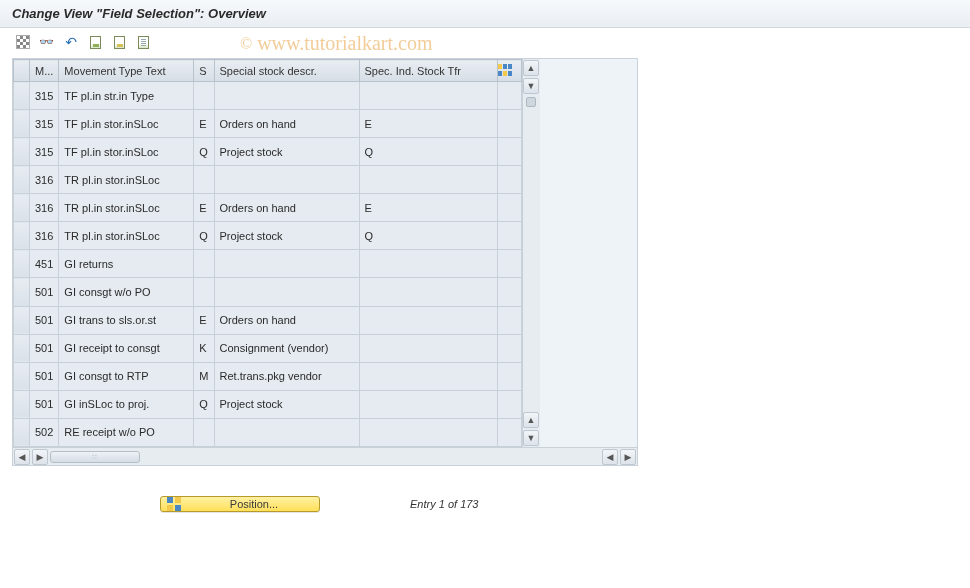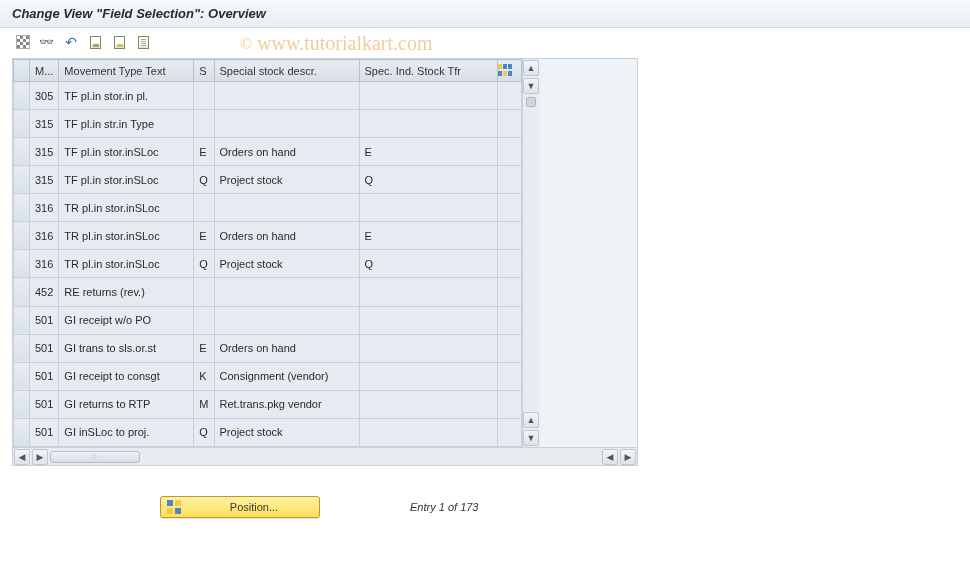--- a/index.html
+++ b/index.html
@@ -191,21 +191,21 @@
     .hscroll .right { margin-left:auto; display:flex; }
     .footer-row {
       display:flex;
       align-items:center;
       margin-top: 30px;
       padding-left: 160px;
       gap: 90px;
     }
     .position-btn {
       width: 160px;
-      height: 22px;
+      height: 16px;
       background: linear-gradient(to bottom, #fff1a3, #ffe05a);
       border: 1px solid #b89a2a;
       border-radius: 3px;
       display:flex;
       align-items:center;
       cursor:pointer;
       box-shadow: 0 1px 0 rgba(0,0,0,.1);
     }
     .position-btn .picon {
       width:16px; height:14px;
@@ -262,29 +262,20 @@
           <th class="col-txt">Movement Type Text</th>
           <th class="col-s">S</th>
           <th class="col-desc">Special stock descr.</th>
           <th class="col-spec">Spec. Ind. Stock Tfr</th>
           <th class="col-cfg"><span class="cfg-icon"></span></th>
         </tr>
       </thead>
       <tbody id="grid-body">
           <tr>
             <td class="rowhead"></td>
-            <td class="col-m">305</td>
-            <td class="col-txt">TF pl.in stor.in pl.</td>
-            <td class="col-s"></td>
-            <td class="col-desc"></td>
-            <td class="col-spec"></td>
-            <td class="col-cfg"></td>
-          </tr>
-          <tr>
-            <td class="rowhead"></td>
             <td class="col-m">315</td>
             <td class="col-txt">TF pl.in str.in Type</td>
             <td class="col-s"></td>
             <td class="col-desc"></td>
             <td class="col-spec"></td>
             <td class="col-cfg"></td>
           </tr>
           <tr>
             <td class="rowhead"></td>
             <td class="col-m">315</td>
@@ -325,31 +316,31 @@
             <td class="rowhead"></td>
             <td class="col-m">316</td>
             <td class="col-txt">TR pl.in stor.inSLoc</td>
             <td class="col-s">Q</td>
             <td class="col-desc">Project stock</td>
             <td class="col-spec">Q</td>
             <td class="col-cfg"></td>
           </tr>
           <tr>
             <td class="rowhead"></td>
-            <td class="col-m">452</td>
-            <td class="col-txt">RE returns (rev.)</td>
+            <td class="col-m">451</td>
+            <td class="col-txt">GI returns</td>
             <td class="col-s"></td>
             <td class="col-desc"></td>
             <td class="col-spec"></td>
             <td class="col-cfg"></td>
           </tr>
           <tr>
             <td class="rowhead"></td>
             <td class="col-m">501</td>
-            <td class="col-txt">GI receipt w/o PO</td>
+            <td class="col-txt">GI consgt w/o PO</td>
             <td class="col-s"></td>
             <td class="col-desc"></td>
             <td class="col-spec"></td>
             <td class="col-cfg"></td>
           </tr>
           <tr>
             <td class="rowhead"></td>
             <td class="col-m">501</td>
             <td class="col-txt">GI trans to sls.or.st</td>
             <td class="col-s">E</td>
@@ -362,32 +353,41 @@
             <td class="col-m">501</td>
             <td class="col-txt">GI receipt to consgt</td>
             <td class="col-s">K</td>
             <td class="col-desc">Consignment (vendor)</td>
             <td class="col-spec"></td>
             <td class="col-cfg"></td>
           </tr>
           <tr>
             <td class="rowhead"></td>
             <td class="col-m">501</td>
-            <td class="col-txt">GI returns to RTP</td>
+            <td class="col-txt">GI consgt to RTP</td>
             <td class="col-s">M</td>
             <td class="col-desc">Ret.trans.pkg vendor</td>
             <td class="col-spec"></td>
             <td class="col-cfg"></td>
           </tr>
           <tr>
             <td class="rowhead"></td>
             <td class="col-m">501</td>
             <td class="col-txt">GI inSLoc to proj.</td>
             <td class="col-s">Q</td>
             <td class="col-desc">Project stock</td>
+            <td class="col-spec"></td>
+            <td class="col-cfg"></td>
+          </tr>
+          <tr>
+            <td class="rowhead"></td>
+            <td class="col-m">502</td>
+            <td class="col-txt">RE receipt w/o PO</td>
+            <td class="col-s"></td>
+            <td class="col-desc"></td>
             <td class="col-spec"></td>
             <td class="col-cfg"></td>
           </tr>
         </tbody>
     </table>
     <div class="vscroll">
       <div class="arrow">▲</div>
       <div class="arrow">▼</div>
       <div class="thumb"></div>
       <div class="track"></div>

